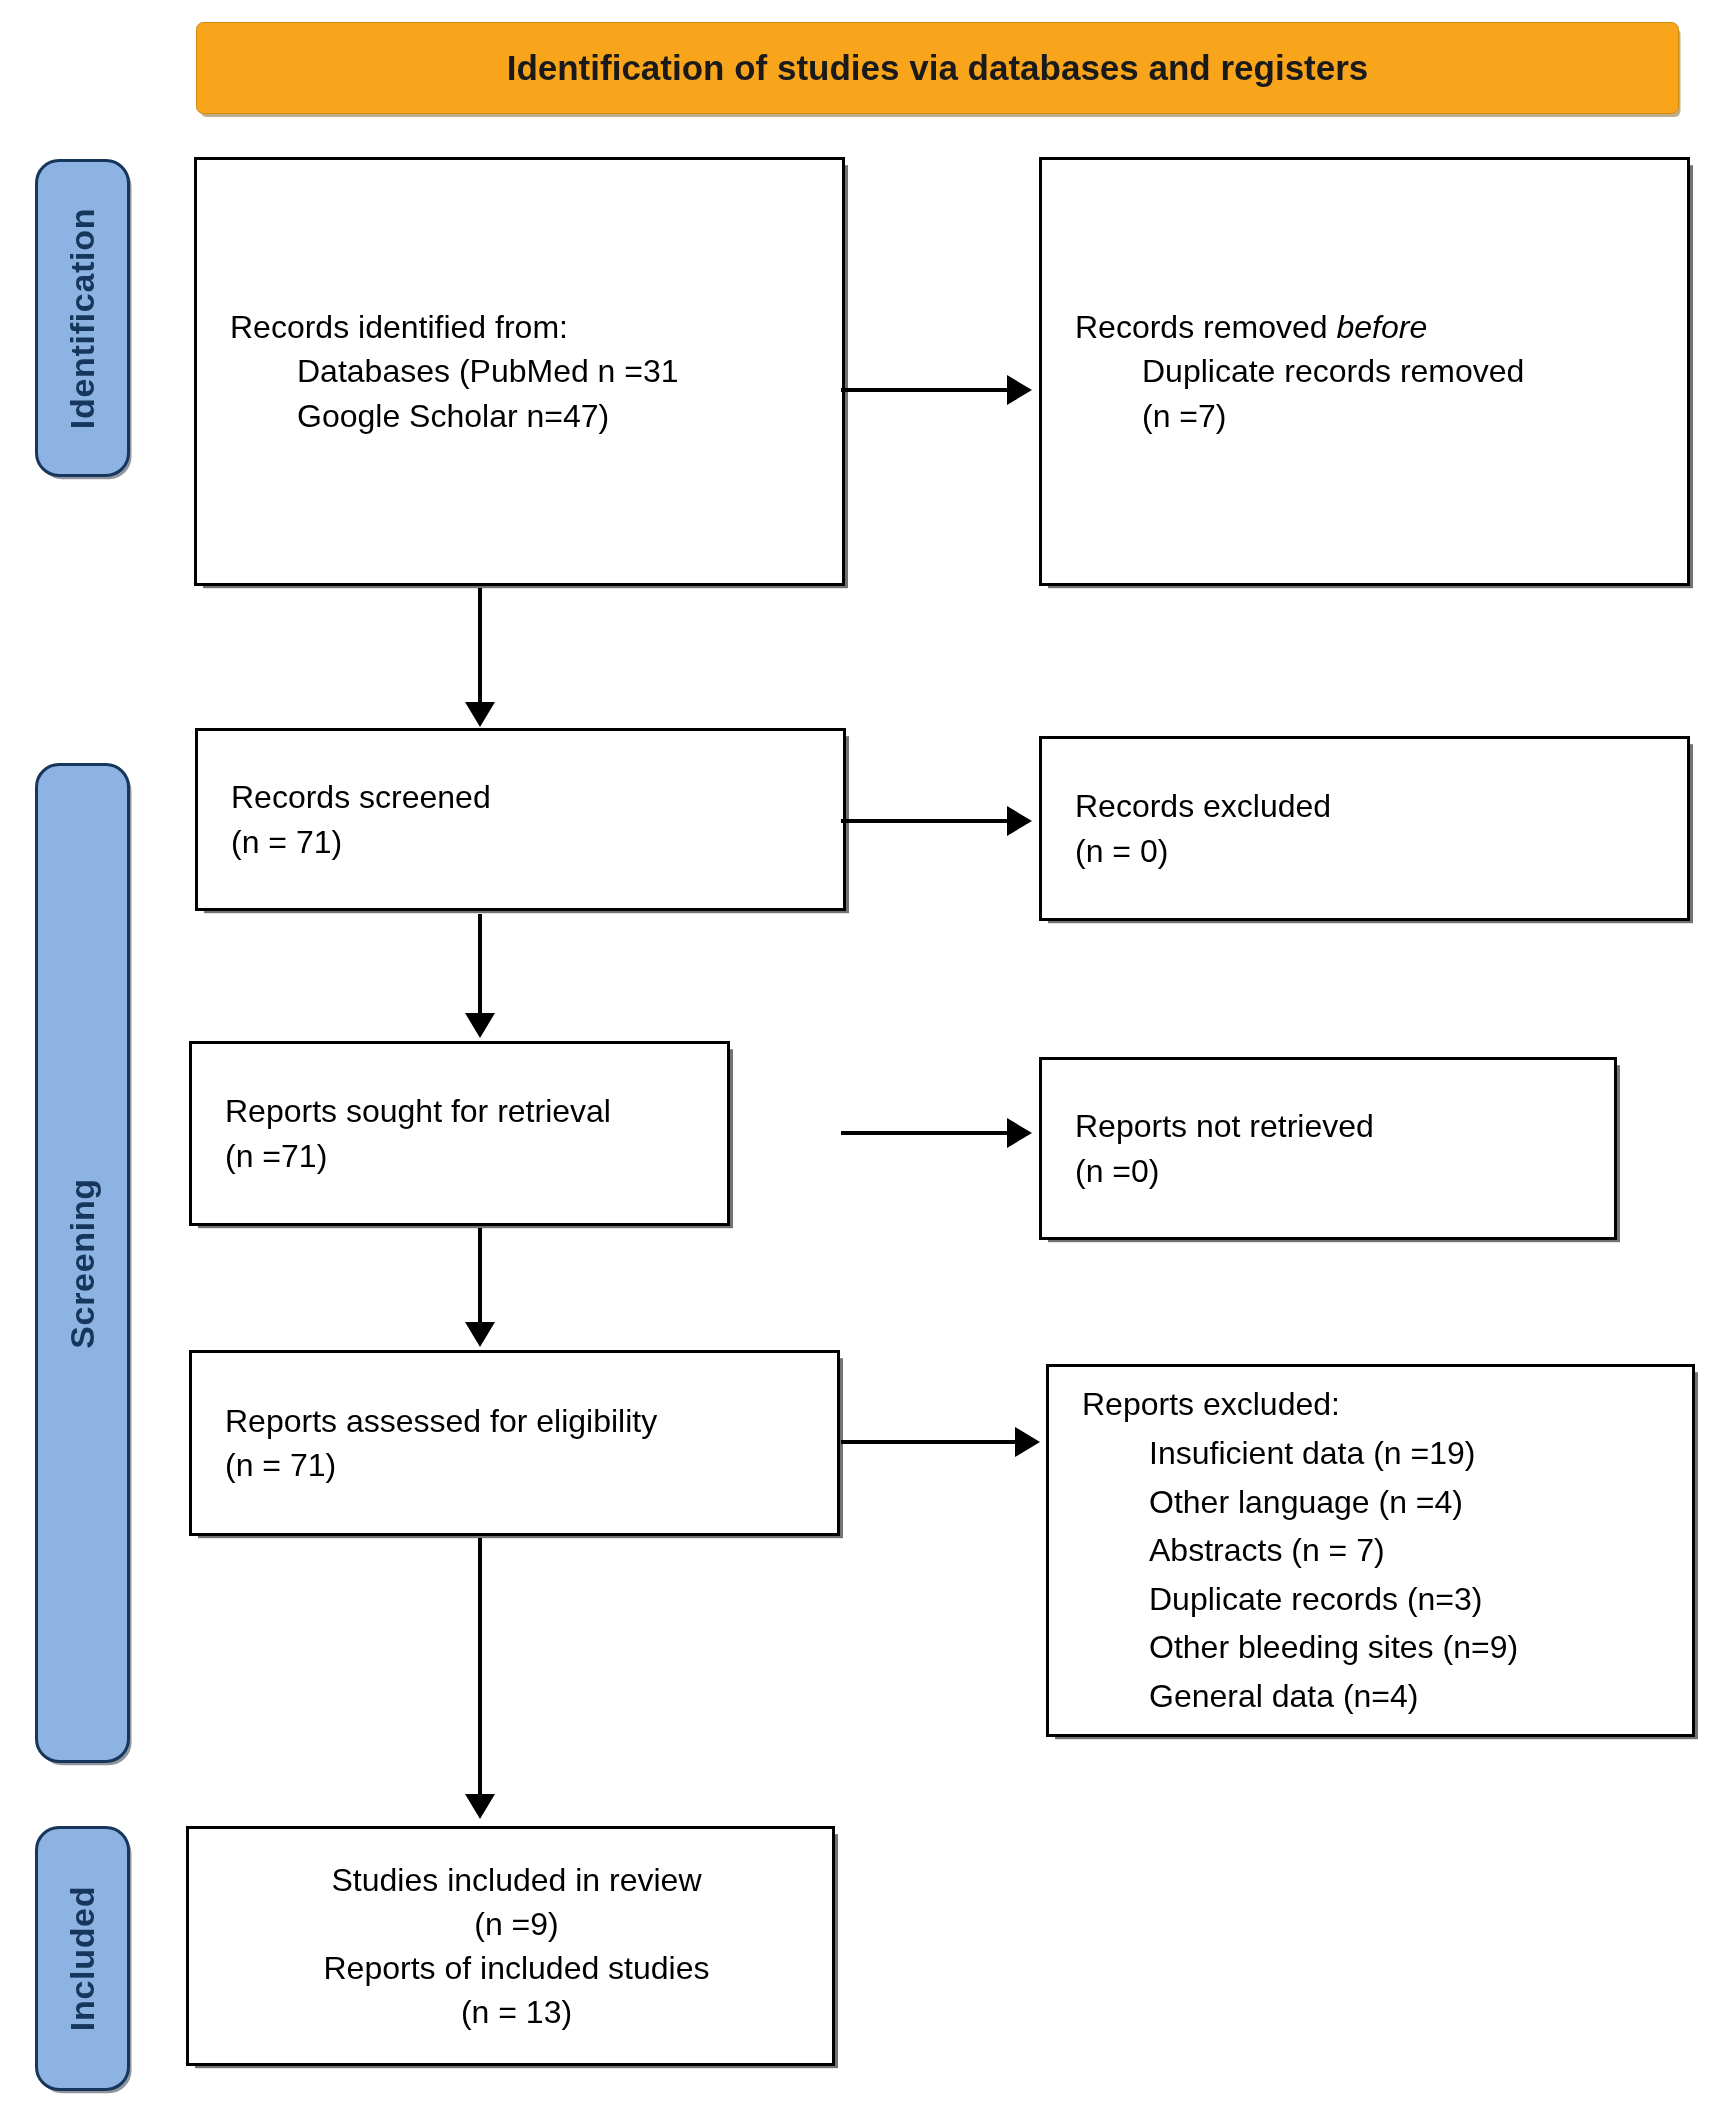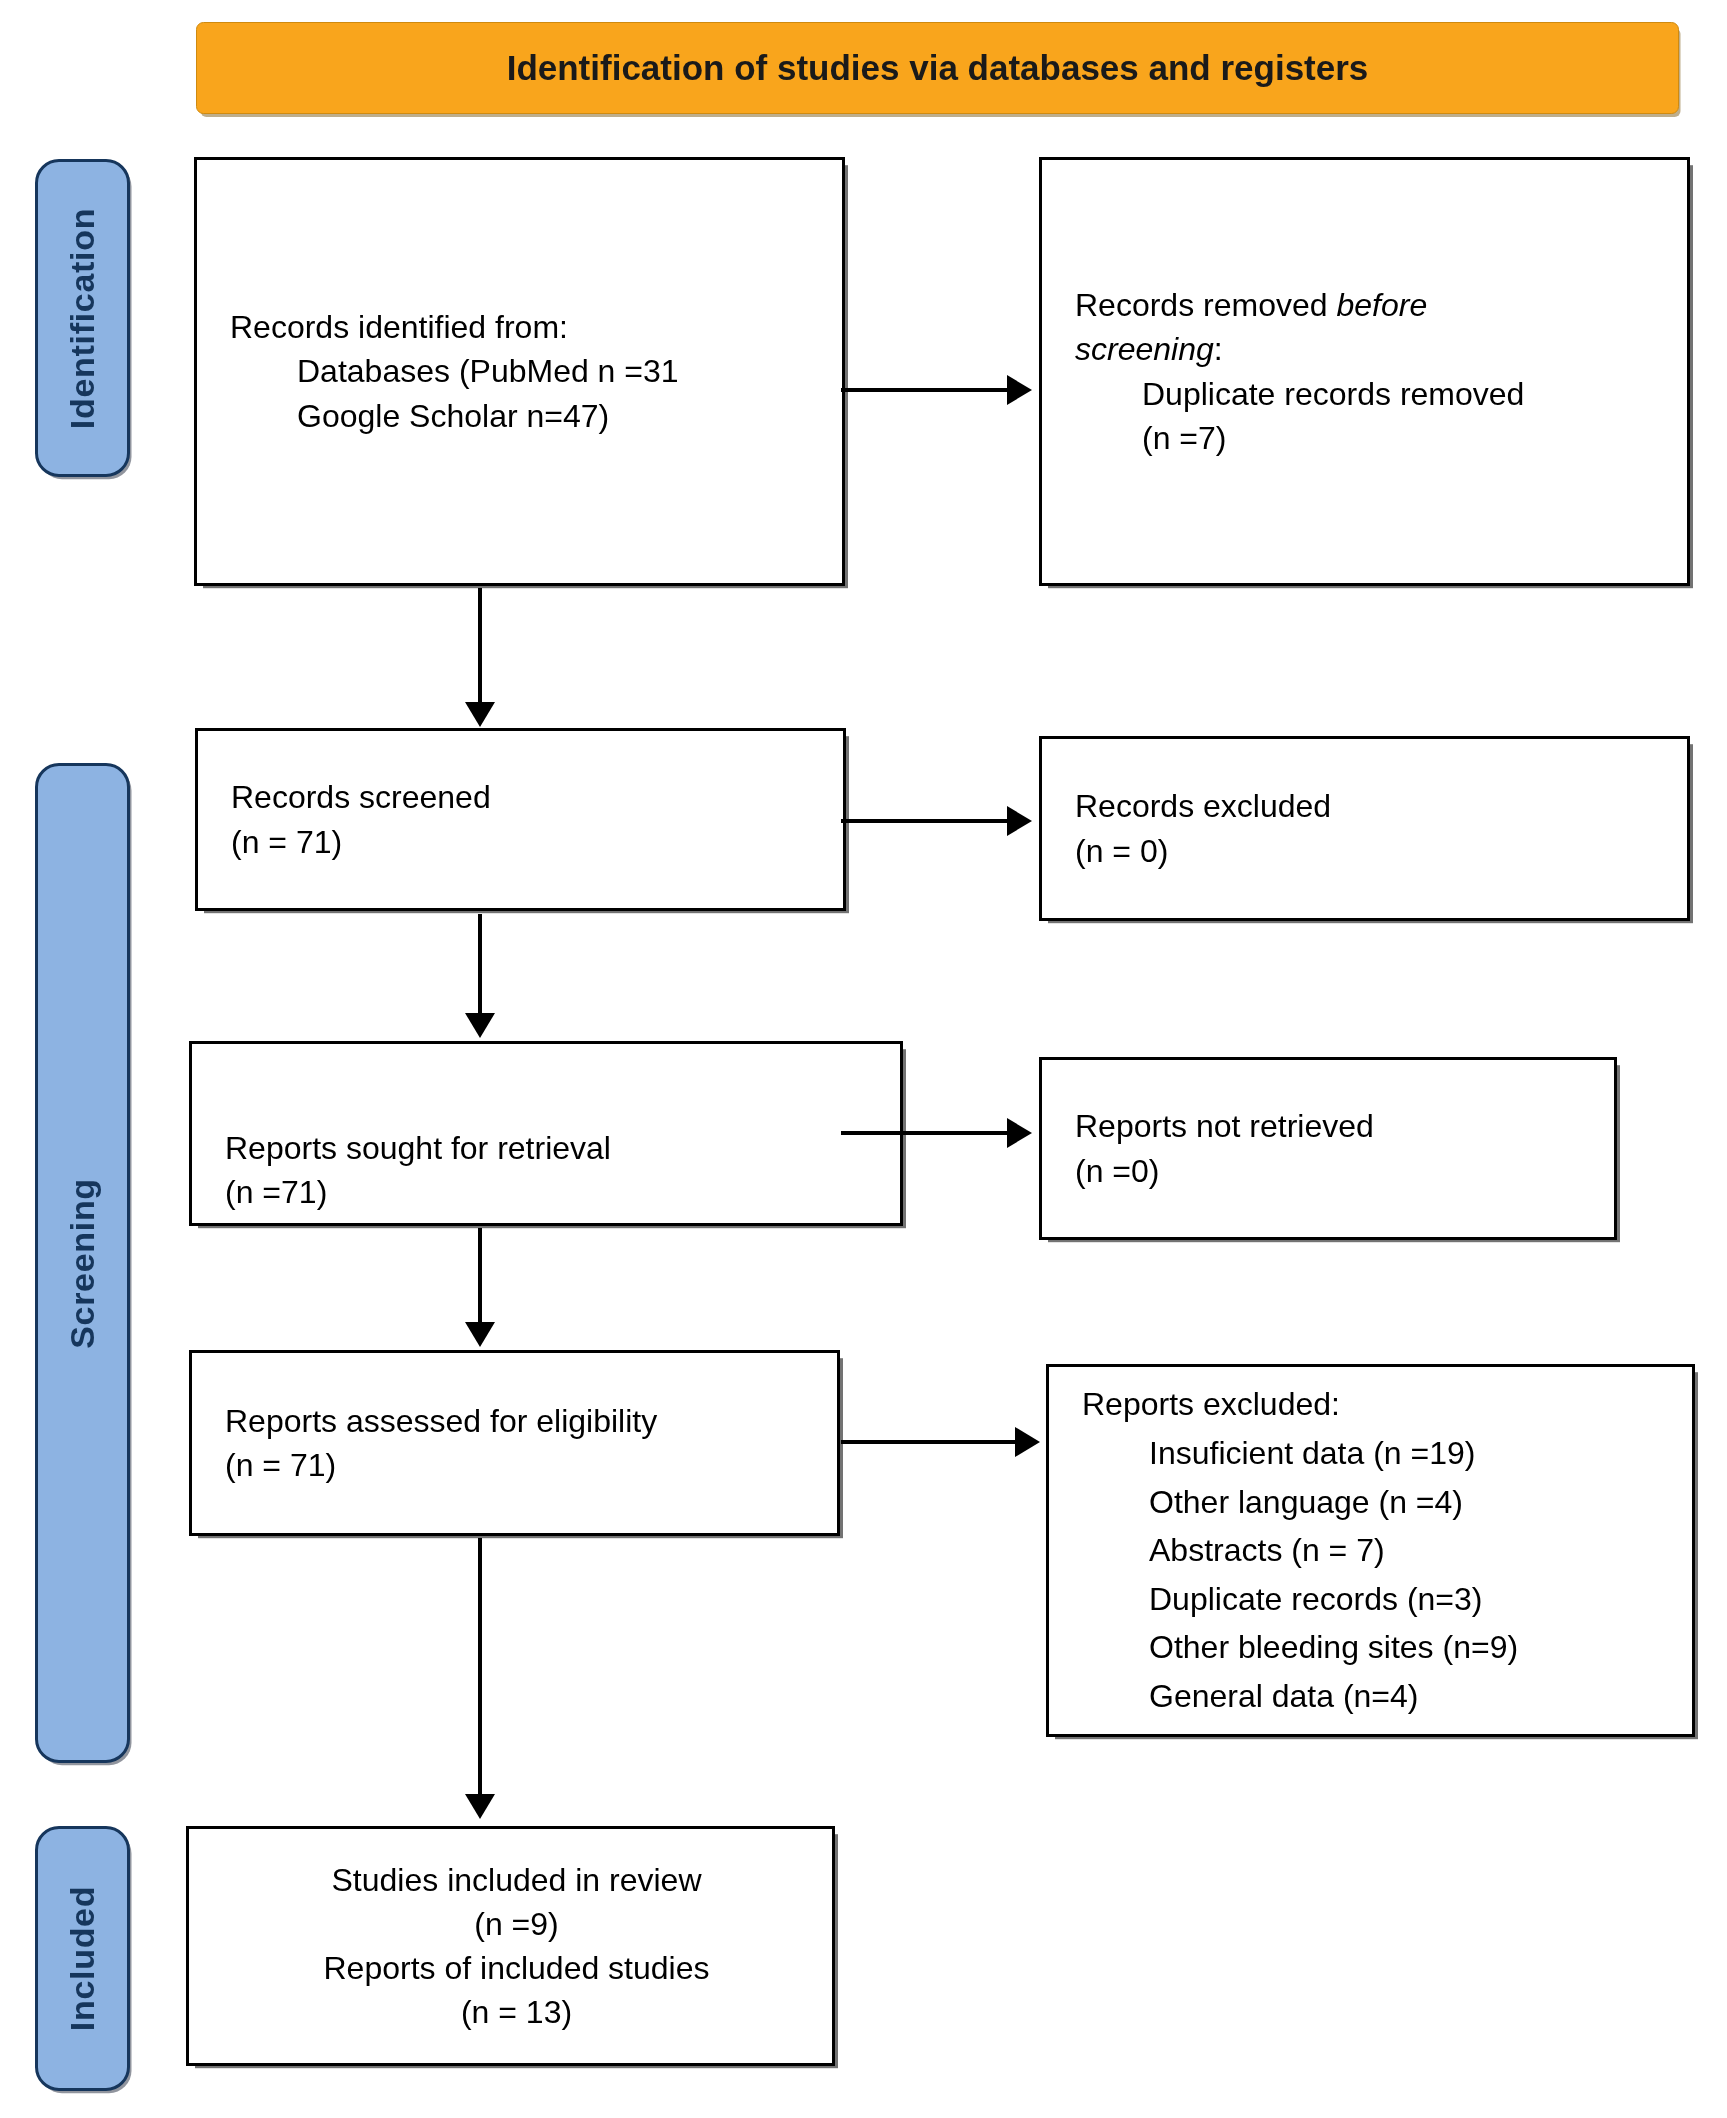--- a/index.html
+++ b/index.html
@@ -47,21 +47,21 @@
     display:flex;flex-direction:column;justify-content:center;
     padding:9px 21px 9px 33px;font-size:32px;line-height:1.38;
   }
   .ln{min-height:1em;}
   .indent{padding-left:67px;}
   .loose{line-height:1.52;}
   #box-records-identified{left:194px;top:157px;width:651px;height:429px;}
   #box-records-removed{left:1039px;top:157px;width:651px;height:429px;}
   #box-records-screened{left:189px;top:728px;width:651px;height:183px;margin-left:6px;}
   #box-records-excluded{left:1039px;top:736px;width:651px;height:185px;}
-  #box-reports-sought{left:189px;top:1041px;width:714px;height:185px;justify-content:flex-end;}
+  #box-reports-sought{left:189px;top:1041px;width:541px;height:185px;}
   #box-reports-not-retrieved{left:1039px;top:1057px;width:578px;height:183px;}
   #box-reports-assessed{left:189px;top:1350px;width:651px;height:186px;}
   #box-reports-excluded{left:1046px;top:1364px;width:649px;height:373px;}
   #box-studies-included{left:186px;top:1826px;width:649px;height:240px;text-align:center;}
   
   .arrow-h{position:absolute;height:4.4px;background:#000;}
   .arrow-h .head{
     position:absolute;right:-24.4px;top:50%;transform:translateY(-50%);
     width:0;height:0;border-left:25px solid #000;
     border-top:15px solid transparent;border-bottom:15px solid transparent;
@@ -101,21 +101,20 @@
   </div>
 
   <div class="box" id="box-records-identified">
     <div class="ln">Records identified from:</div>
     <div class="ln indent">Databases (PubMed n =31</div>
     <div class="ln indent">Google Scholar n=47)</div>
   </div>
 
   <div class="box" id="box-records-removed">
     <div class="ln"><span>Records removed </span><i>before</i></div>
-    <div class="ln"><i>screening</i><span>:</span></div>
     <div class="ln indent">Duplicate records removed</div>
     <div class="ln indent">(n =7)</div>
   </div>
 
   <div class="box" id="box-records-screened">
     <div class="ln">Records screened</div>
     <div class="ln">(n = 71)</div>
   </div>
   <div class="box" id="box-records-excluded">
     <div class="ln">Records excluded</div>

